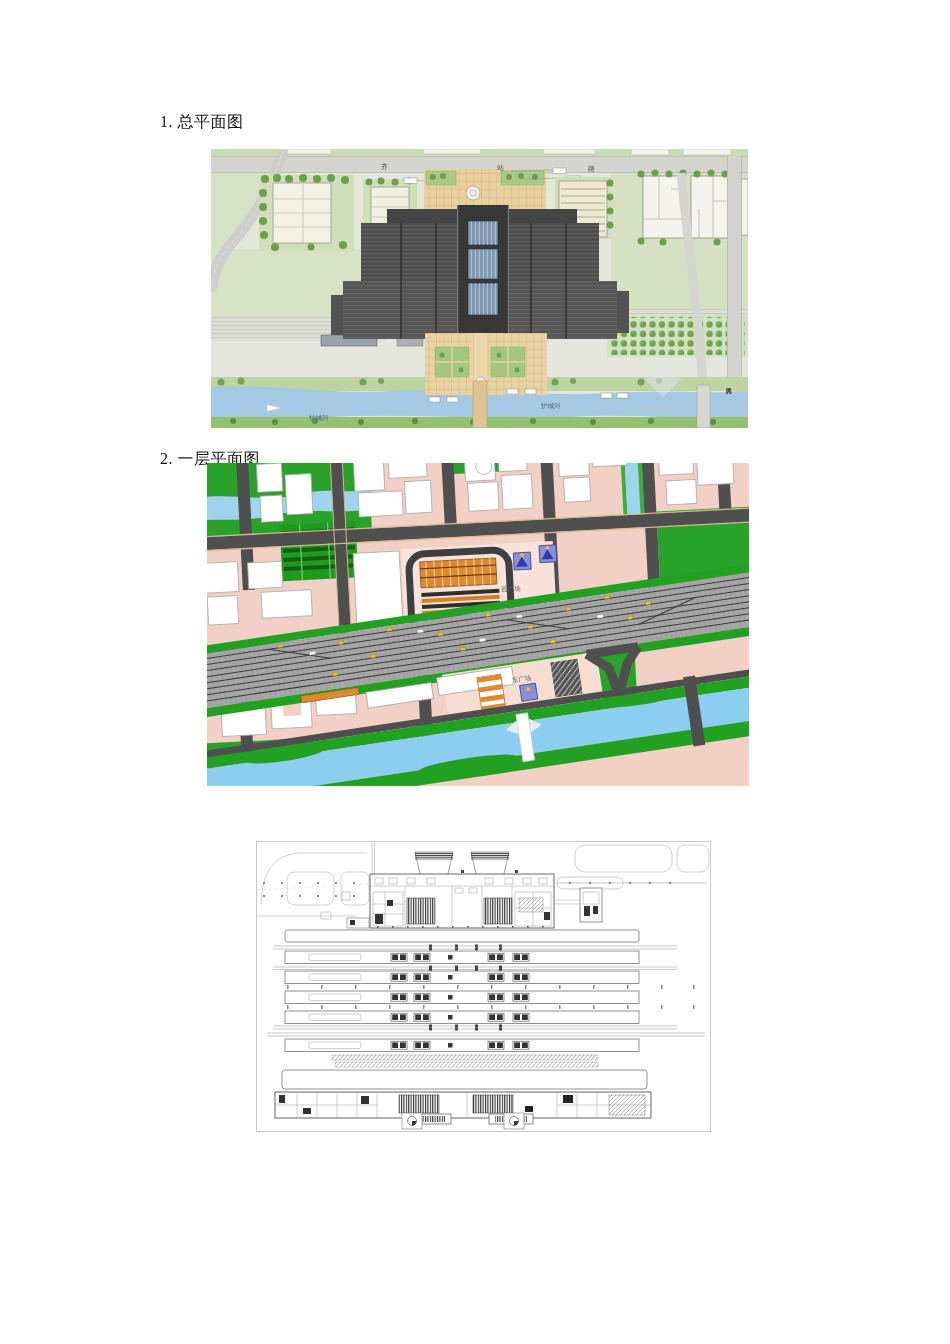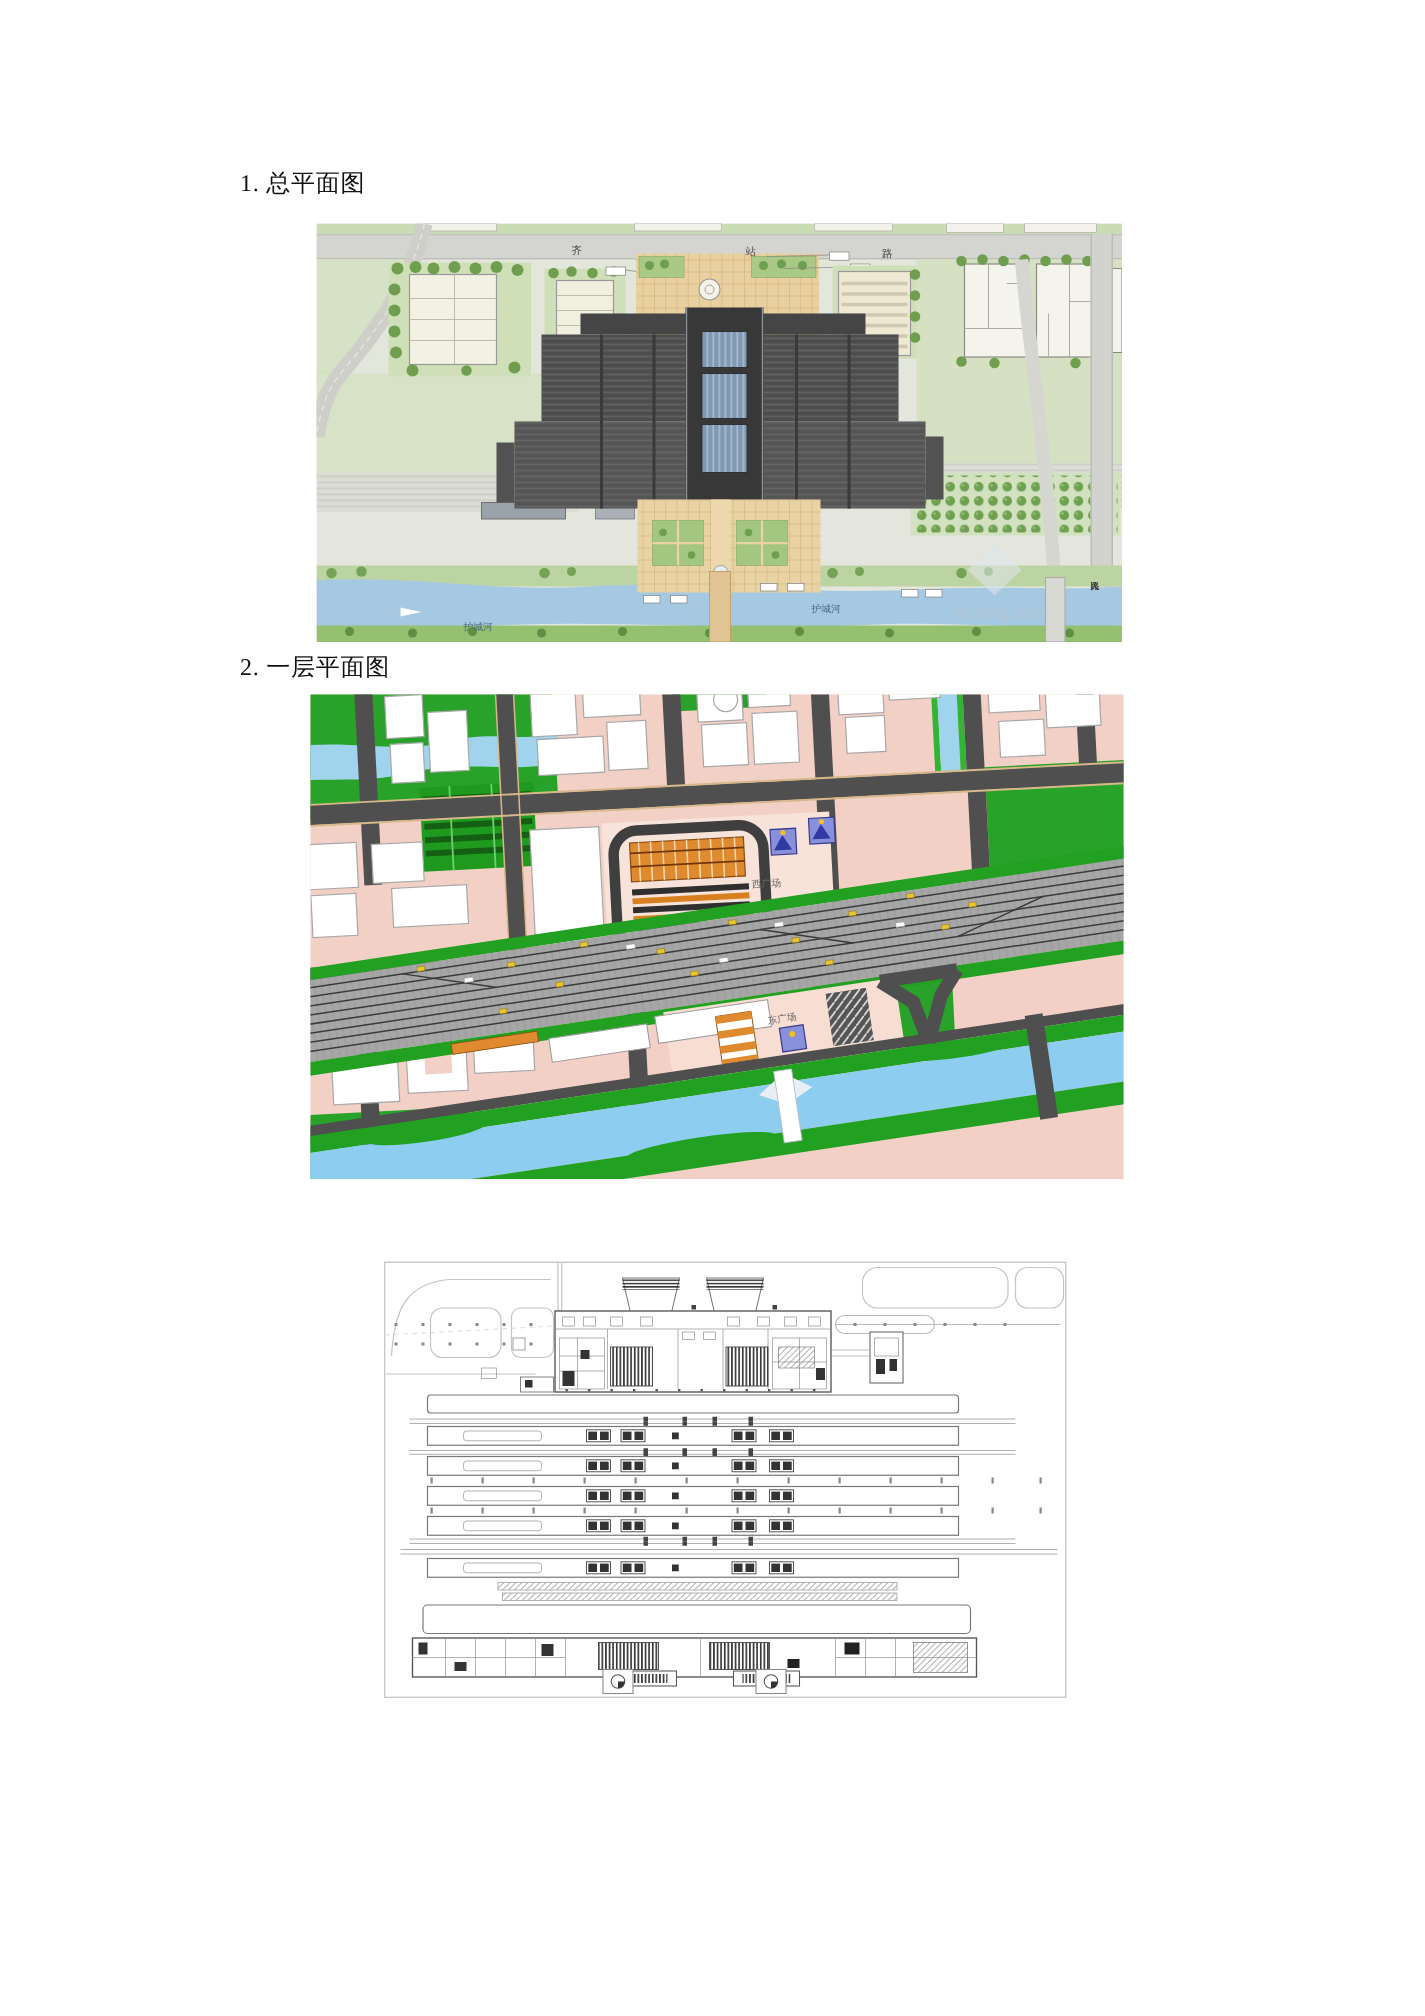--- a/index.html
+++ b/index.html
@@ -1,20 +1,20 @@
 <!DOCTYPE html>
 <html><head>
 <meta charset="utf-8">
 <style>
   html,body{margin:0;padding:0;background:#ffffff;}
   .page{position:relative;width:950px;height:1344px;background:#ffffff;overflow:hidden;
         font-family:"Liberation Serif","DejaVu Serif",serif;}
   .heading{position:absolute;left:160px;font-size:16px;color:#111;letter-spacing:0.5px;white-space:nowrap;}
   #heading-1{top:112px;}
-  #heading-2{top:435px;}
+  #heading-2{top:449px;}
   .fig{position:absolute;}
   #fig1{left:211px;top:149px;width:537px;height:279px;}
   #fig2{left:207px;top:463px;width:542px;height:323px;}
   #fig3{left:256px;top:841px;width:453px;height:289px;border:1px solid #c9c9c9;background:#fff;}
   .fig svg{display:block;width:100%;height:100%;}
   svg text{font-family:"Liberation Sans","DejaVu Sans",sans-serif;}
 </style>
 </head>
 <body>
 

